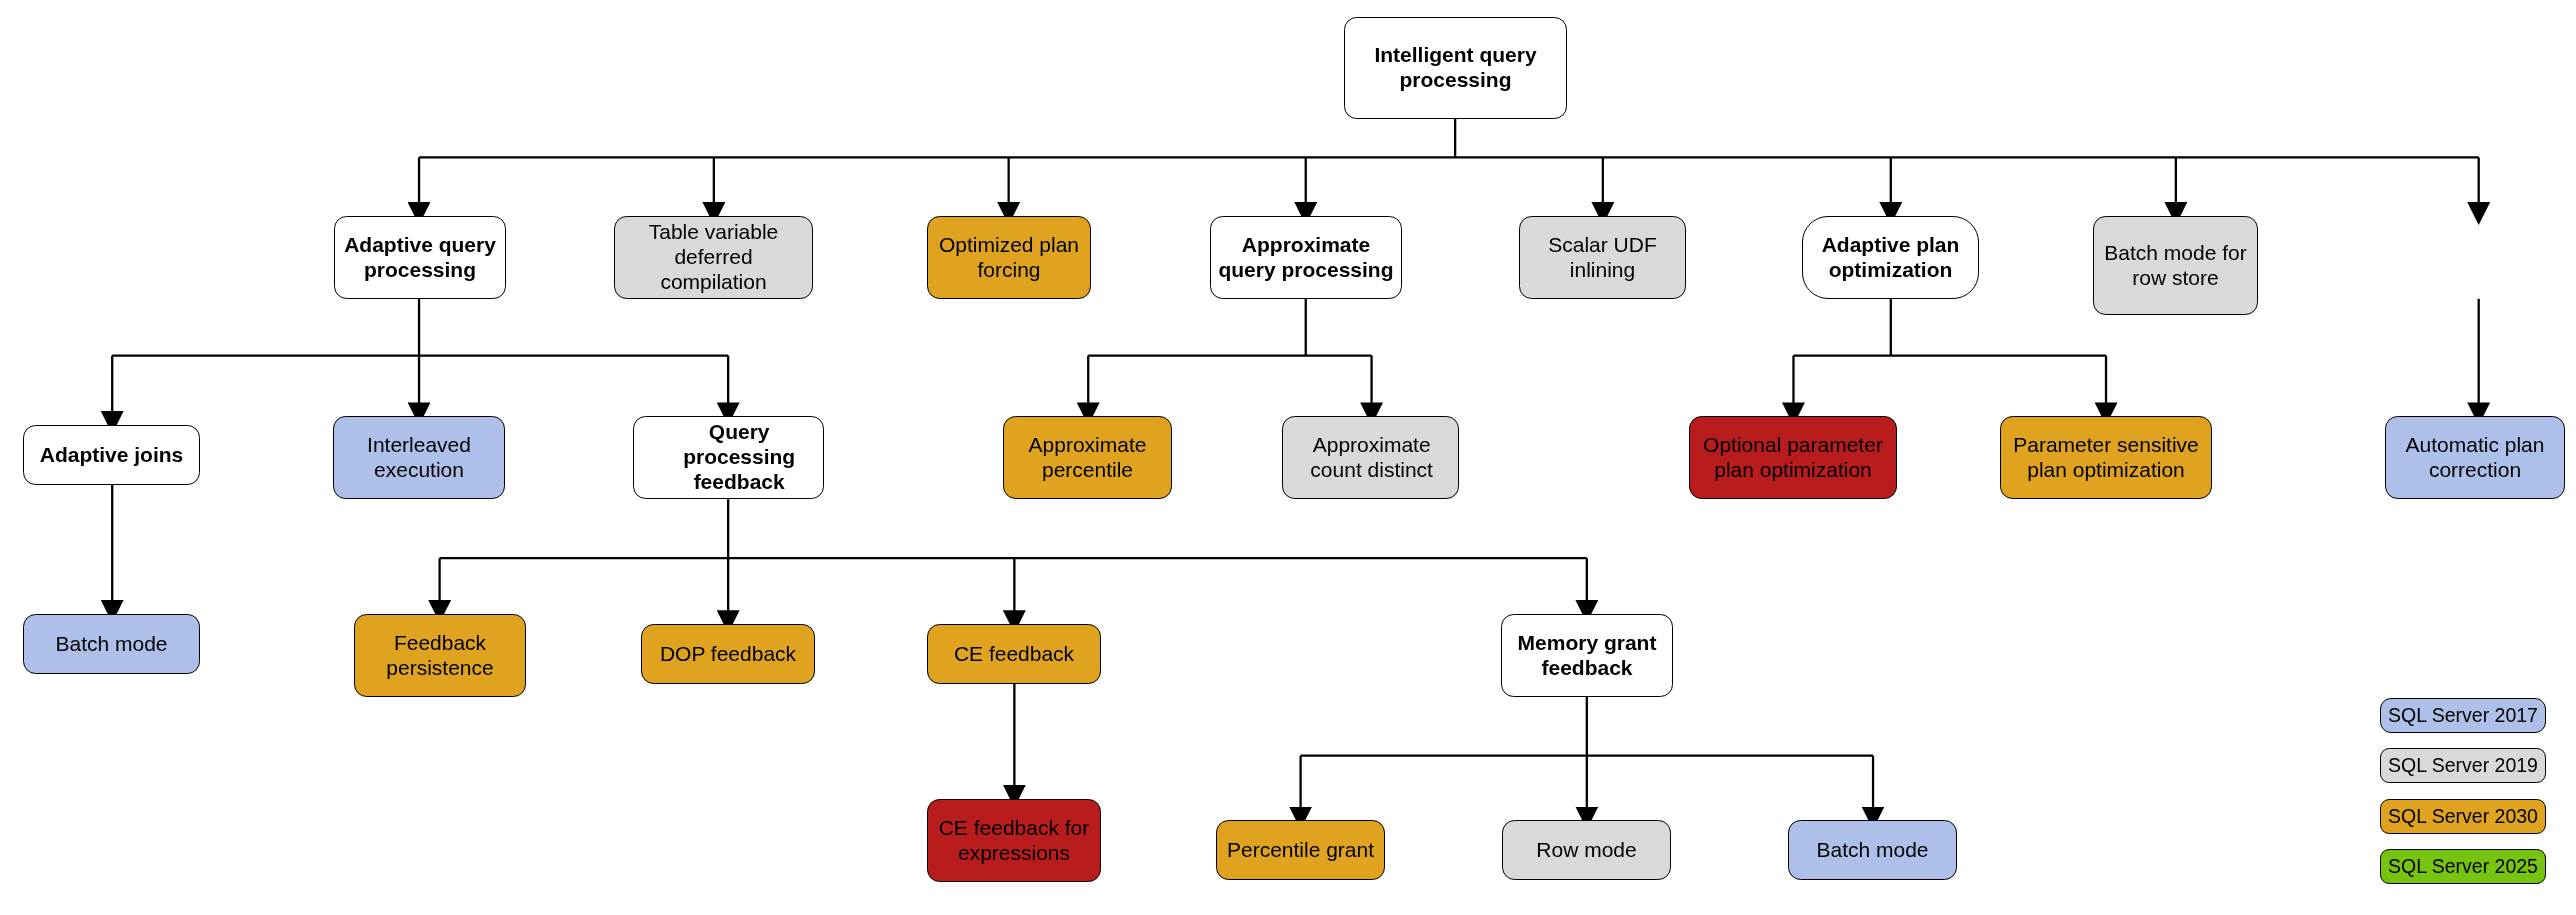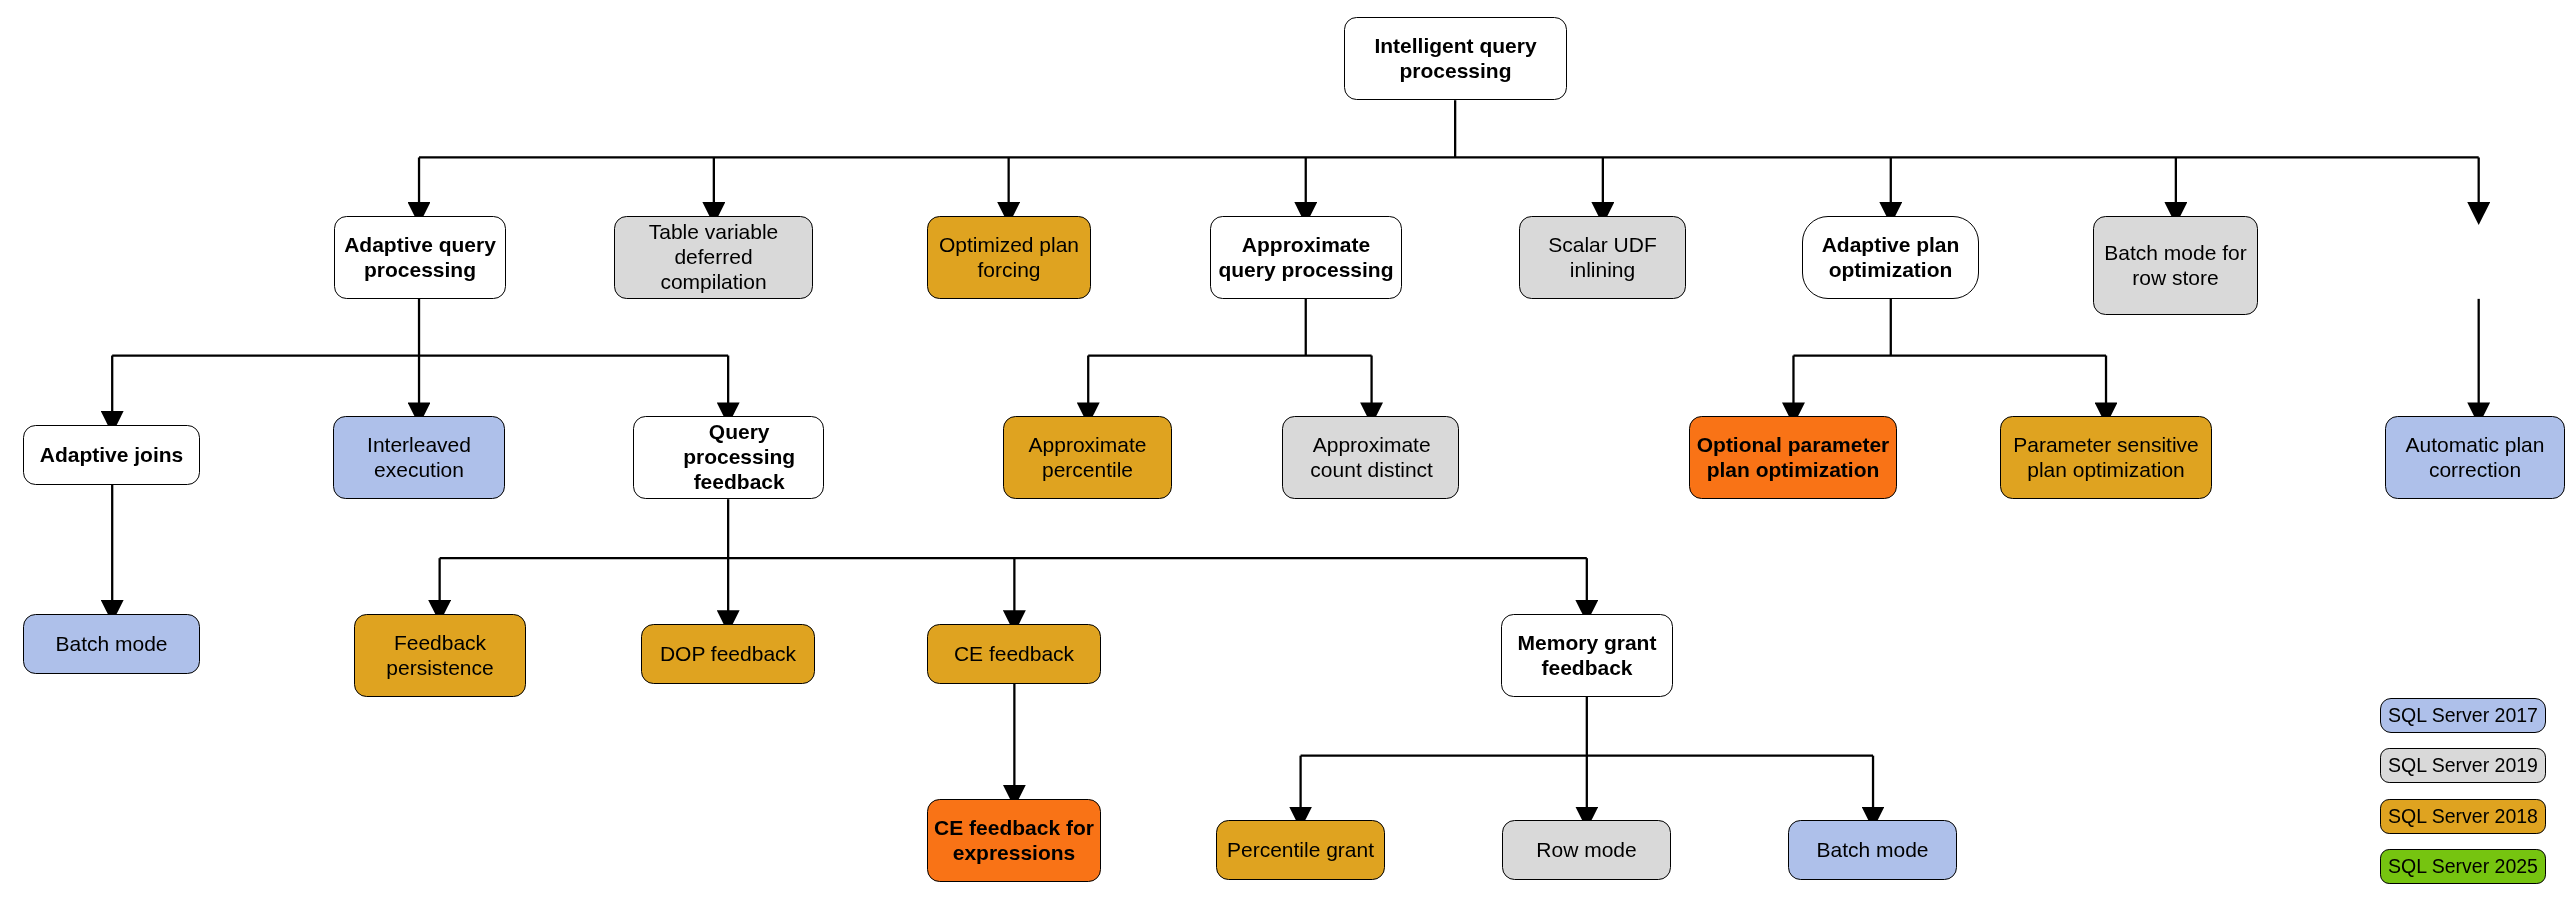--- a/index.html
+++ b/index.html
@@ -17,21 +17,21 @@
     text-align:center;
     color:#000000;
     line-height:1.18;
     padding:2.3px 5.7px;
     font-size:21px;
   }
   .node.white{background:#ffffff;font-weight:bold;}
   .node.gray{background:#d9d9d9;font-weight:normal;}
   .node.gold{background:#dfa320;font-weight:normal;}
   .node.blue{background:#aec0ea;font-weight:normal;}
-  .node.green{background:#f97316;font-weight:bold;}
+  .node.green{background:#b91c1c;font-weight:normal;}
   .legend-box{
     position:absolute;
     box-sizing:border-box;
     border:1.7px solid #000000;
     border-radius:9.2px;
     display:flex;
     align-items:center;
     justify-content:center;
     font-size:19.5px;
     color:#000000;
@@ -97,21 +97,21 @@
       <path d="M1772,1186 L1772,1395" marker-end="url(#arrow)"></path>
 
       <path d="M2772,1217 L2772,1320"></path>
       <path d="M2272,1320 L3272,1320"></path>
       <path d="M2272,1320 L2272,1433" marker-end="url(#arrow)"></path>
       <path d="M2772,1320 L2772,1433" marker-end="url(#arrow)"></path>
       <path d="M3272,1320 L3272,1433" marker-end="url(#arrow)"></path>
     </g>
   </svg>
 
-  <div class="node white" style="left:1344px;top:17px;width:223px;height:83px;">Intelligent query processing</div>
+  <div class="node white" style="left:1344px;top:17px;width:223px;height:102px;">Intelligent query processing</div>
 
   <div class="node white" style="left:334px;top:216px;width:172px;height:83px;">Adaptive query processing</div>
 
   <div class="node gray" style="left:614px;top:216px;width:199px;height:83px;">Table variable deferred compilation</div>
 
   <div class="node gold" style="left:927px;top:216px;width:164px;height:83px;">Optimized plan forcing</div>
 
   <div class="node white" style="left:1210px;top:216px;width:192px;height:83px;">Approximate query processing</div>
 
   <div class="node gray" style="left:1519px;top:216px;width:167px;height:83px;">Scalar UDF inlining</div>
@@ -151,18 +151,18 @@
 
   <div class="node gold" style="left:1216px;top:820px;width:169px;height:60px;">Percentile grant</div>
 
   <div class="node gray" style="left:1502px;top:820px;width:169px;height:60px;">Row mode</div>
 
   <div class="node blue" style="left:1788px;top:820px;width:169px;height:60px;">Batch mode</div>
 
   <div>
     <div class="legend-box blue" style="left:2380px;top:698px;width:166px;height:35px;">SQL Server 2017</div>
     <div class="legend-box gray" style="left:2380px;top:748px;width:166px;height:35px;">SQL Server 2019</div>
-    <div class="legend-box gold" style="left:2380px;top:799px;width:166px;height:35px;">SQL Server 2018</div>
+    <div class="legend-box gold" style="left:2380px;top:799px;width:166px;height:35px;">SQL Server 2030</div>
     <div class="legend-box green" style="left:2380px;top:849px;width:166px;height:35px;">SQL Server 2025</div>
   </div>
 
 </div>
 
 
 </body></html>

